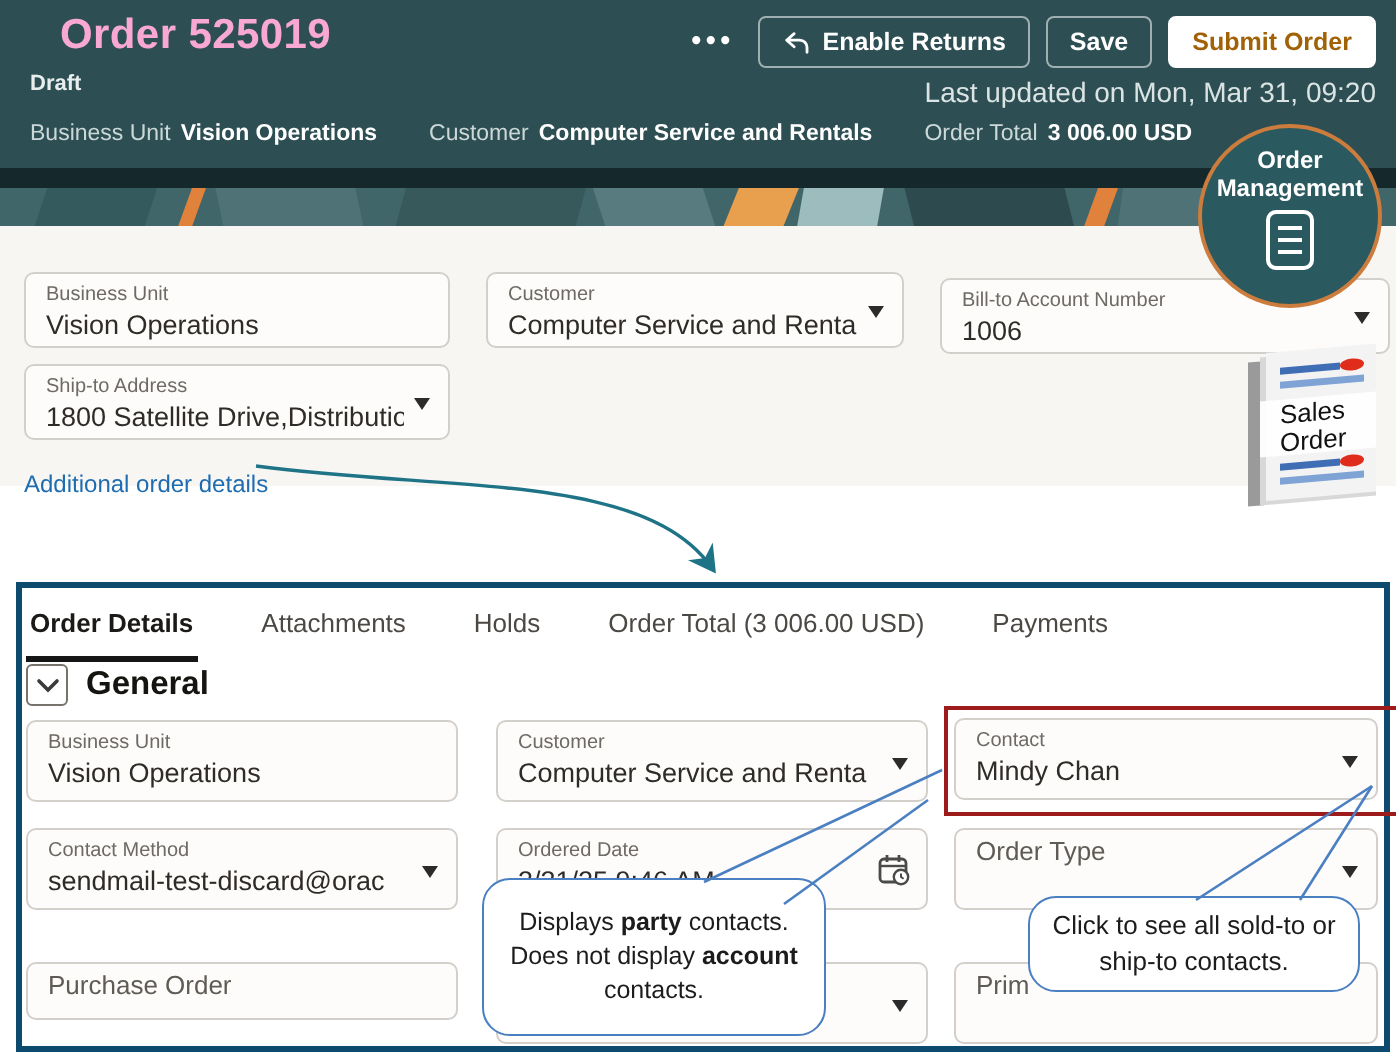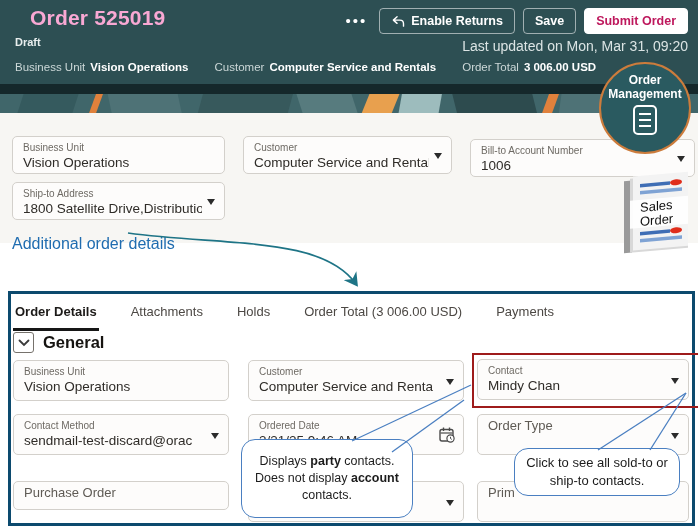--- a/index.html
+++ b/index.html
@@ -9,40 +9,40 @@
   
   .topbar{position:absolute;left:0;top:0;width:698px;height:84px;background:#2d4f53;}
   .order-title{position:absolute;left:14px;top:6px;font-size:21px;font-weight:bold;color:#f9a8d4;letter-spacing:.2px;margin-left:16px;}
   .status{position:absolute;left:15px;top:36px;font-size:11px;font-weight:bold;color:#e8eeee;}
   .last-updated{position:absolute;right:10px;top:38px;font-size:14px;color:#dbe4e4;}
   .hactions{position:absolute;right:10px;top:8px;display:flex;align-items:center;gap:8px;}
   .more-dots{color:#fff;font-size:15px;letter-spacing:2px;padding:0 4px;cursor:pointer;line-height:24px;}
   .hbtn{display:flex;align-items:center;gap:6px;border:1px solid rgba(255,255,255,.55);border-radius:4px;
         color:#fff;background:transparent;padding:5px 11px;font-size:12.5px;font-weight:bold;
         font-family:"Liberation Sans",sans-serif;cursor:pointer;white-space:nowrap;}
-  .hbtn.primary{background:#fff;color:#be185d;border-color:#fff;}
+  .hbtn.primary{background:#fff;color:#a16207;border-color:#fff;}
   .summary{position:absolute;left:15px;top:61px;display:flex;gap:26px;font-size:11.5px;color:#ccd8d8;white-space:nowrap;}
   .summary b{color:#fff;margin-left:5px;}
 
   
   .darkstrip{position:absolute;left:0;top:84px;width:698px;height:10px;background:#15282b;}
   .band{position:absolute;left:0;top:94px;width:698px;height:19px;background:#40666a;overflow:hidden;}
   .band span{position:absolute;top:-4px;height:30px;}
 
   
   .card{position:absolute;left:0;top:113px;width:698px;height:130px;background:#f7f6f3;}
   .field{position:absolute;background:#fdfcfb;border:1px solid #d3d0cb;border-radius:5px;padding:4px 22px 3px 10px;box-sizing:border-box;}
   .f-label{font-size:10px;color:#6e6a64;line-height:13px;white-space:nowrap;}
   .f-value{font-size:13.5px;color:#2f2c28;line-height:17px;white-space:nowrap;overflow:hidden;}
   .field.empty{display:flex;align-items:flex-start;}
   .field.empty .f-label{font-size:13px;color:#5f5b55;}
   .caret{position:absolute;right:9px;top:50%;margin-top:-2px;width:0;height:0;
          border-left:4.5px solid transparent;border-right:4.5px solid transparent;border-top:6px solid #2b2b2b;}
   .cal-icon{position:absolute;right:7px;top:50%;margin-top:-9px;}
-  .details-link{position:absolute;left:12px;top:122px;font-size:16px;color:#1f6cb0;cursor:pointer;white-space:nowrap;}
+  .details-link{position:absolute;left:12px;top:122px;font-size:12px;color:#1f6cb0;cursor:pointer;white-space:nowrap;}
 
   
   .om-badge{position:absolute;left:599px;top:62px;width:92px;height:92px;border-radius:50%;
             background:#2a5a60;border:2px solid #cc7c3c;box-sizing:border-box;
             display:flex;flex-direction:column;align-items:center;padding-top:9px;z-index:5;}
   .om-badge .t{font-size:12px;font-weight:bold;color:#fff;line-height:14px;text-align:center;}
 
   
   .panel{position:absolute;left:8px;top:291px;width:687px;height:235px;background:#fff;
          border:3px solid #0c4a6e;box-sizing:border-box;}

